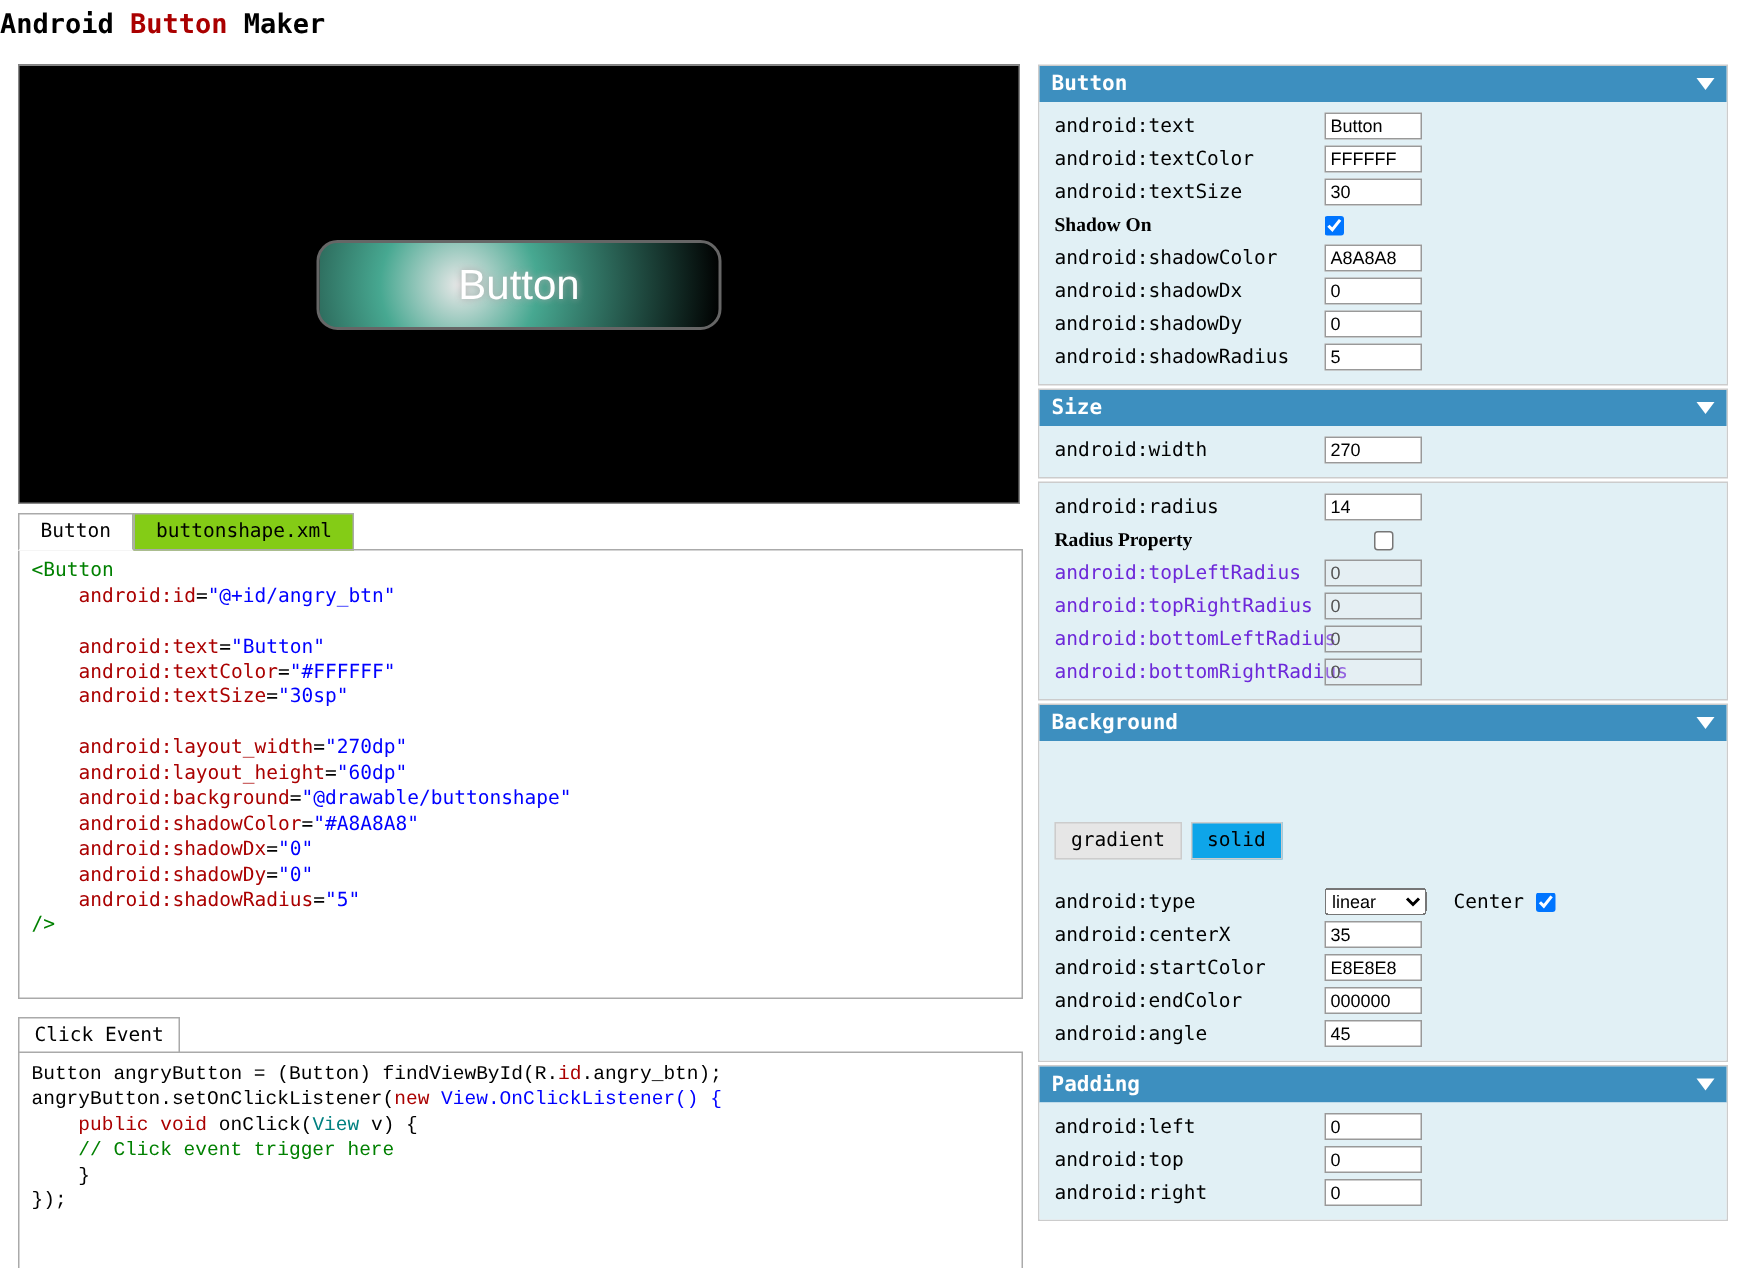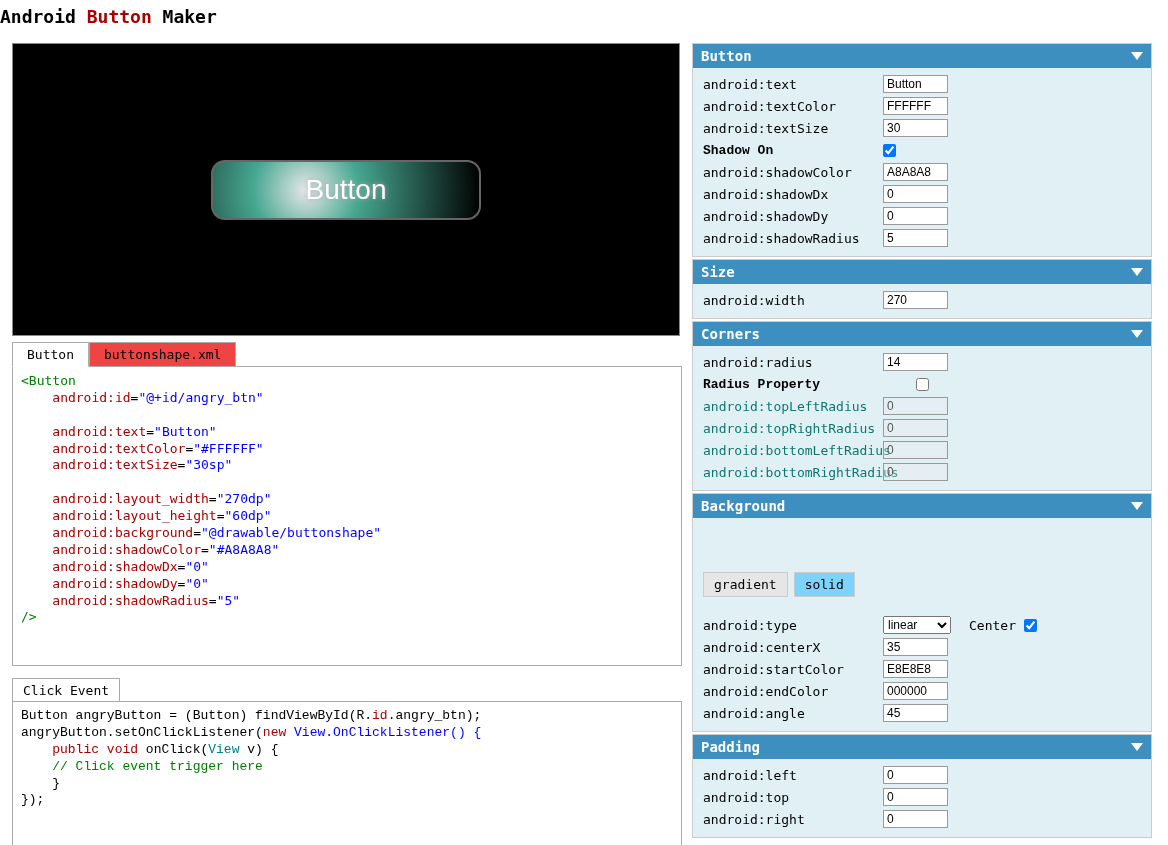--- a/index.html
+++ b/index.html
@@ -18,49 +18,49 @@
   width: 270px; height: 60px; border-radius: 14px;
   background: radial-gradient(circle at 35% 50%, #E8E8E8 0%, #47A891 30%, #000000 100%);
   border: 2px solid #666; color: #FFFFFF; font-size: 28px; font-family: Arial, sans-serif;
   display: flex; align-items: center; justify-content: center;
   text-shadow: 0 0 5px #A8A8A8;
 }
 
 .tabs { display: flex; margin-top: 6px; }
 .tab { padding: 4px 14px; border: 1px solid #aaa; font-family: "SimSun", monospace; cursor: pointer; }
 .tab.active { background: #fff; border-bottom: 1px solid #fff; }
-.tab.inactive { background: #ef4444; }
+.tab.inactive { background: #84cc16; }
 .code-box { border: 1px solid #aaa; padding: 6px 8px; min-height: 300px; font-family: "SimSun", monospace; font-size: 13px; line-height: 1.3; margin-top: -1px; white-space: pre; overflow: auto; }
 
 .click-header { border: 1px solid #aaa; border-bottom: none; padding: 4px 10px; margin-top: 12px; display: inline-block; font-family: "SimSun", monospace; }
 .click-box { border: 1px solid #aaa; padding: 6px 8px; height: 156px; font-family: Liberation Mono, monospace; font-size: 13px; line-height: 1.3; white-space: pre; overflow: auto; margin-top: -1px; }
 
 .tok-tag { color: #008000; }
 .tok-attr { color: #a00; }
 .tok-val { color: #00f; }
 .tok-type { color: #008080; }
 .tok-cmt { color: #008000; }
 
 .panel { margin-bottom: 2px; border: 1px solid #ccc; }
 .panel-header { background: #3d8fbf; color: #fff; padding: 4px 8px; font-family: "SimSun", monospace; font-weight: bold; font-size: 14px; display: flex; justify-content: space-between; align-items: center; }
 .panel-header .arrow { width: 0; height: 0; border-left: 6px solid transparent; border-right: 6px solid transparent; border-top: 8px solid #fff; }
 .panel-body { background: #e1f0f5; padding: 6px 10px; }
 .row { display: flex; align-items: center; margin-bottom: 2px; min-height: 20px; }
 .row .lbl { width: 180px; font-family: "SimSun", monospace; font-size: 13px; }
-.row .lbl.disabled { color: #0f766e; }
-.row .sublbl { font-weight: bold; font-family: Liberation Mono, monospace; font-size: 13px; width: 180px; }
+.row .lbl.disabled { color: #6d28d9; }
+.row .sublbl { font-weight: bold; font-family: Liberation Serif, serif; font-size: 13px; width: 180px; }
 .row input[type=text] { width: 65px; font-family: Arial; font-size: 12px; border: 1px solid #999; padding: 1px 3px; }
 .row input[type=checkbox] { margin-left: 0; }
 .row select { font-family: Arial; font-size: 12px; width: 68px; }
 .row .extra { margin-left: 18px; font-family: "SimSun", monospace; font-size: 13px; }
 
 .bg-tabs { display: flex; gap: 6px; margin-bottom: 18px; margin-top: 48px; }
 .bg-tab { padding: 4px 10px; font-family: "SimSun", monospace; font-size: 13px; border: 1px solid #ccc; cursor: pointer; }
 .bg-tab.active { background: #e6e6e6; }
-.bg-tab.inactive { background: #7dd3fc; }
+.bg-tab.inactive { background: #0ea5e9; }
 </style>
 </head>
 <body>
 
 <h1 class="title" style="padding-top:6px;">
   <span class="w1">Android</span>
   <span class="w2">Button</span>
   <span class="w3">Maker</span>
 </h1>
 
@@ -149,24 +149,20 @@
       </div>
       <div class="panel-body">
         <div class="row">
             <span class="lbl">android:width</span>
             <input type="text" value="270" style="">
           </div>
       </div>
     </div>
 
     <div class="panel">
-      <div class="panel-header">
-        <span>Corners</span>
-        <span class="arrow"></span>
-      </div>
       <div class="panel-body">
         <div class="row">
             <span class="lbl">android:radius</span>
             <input type="text" value="14" style="">
           </div>
         <div class="row">
             <span class="sublbl">Radius Property</span>
             <span style="width:33px;"></span>
             <input type="checkbox" style="">
           </div>

